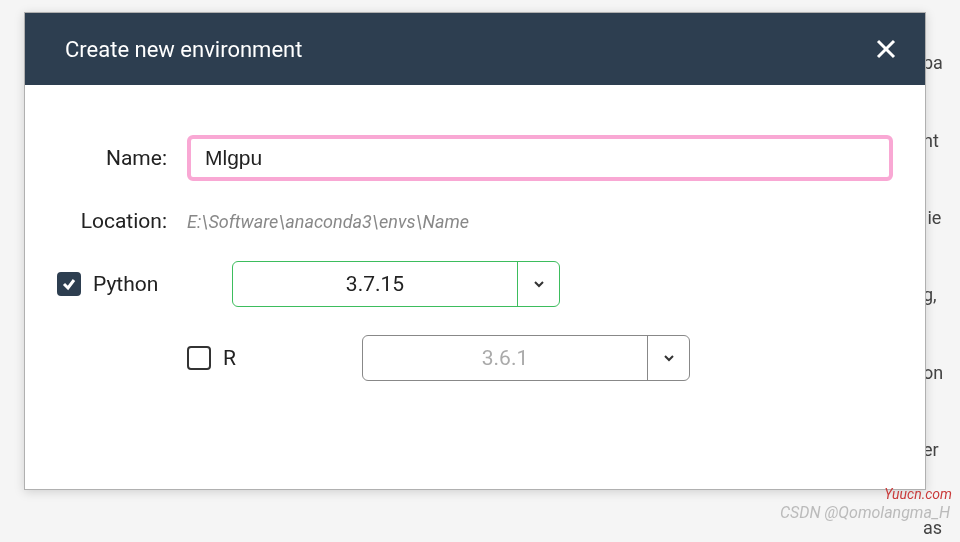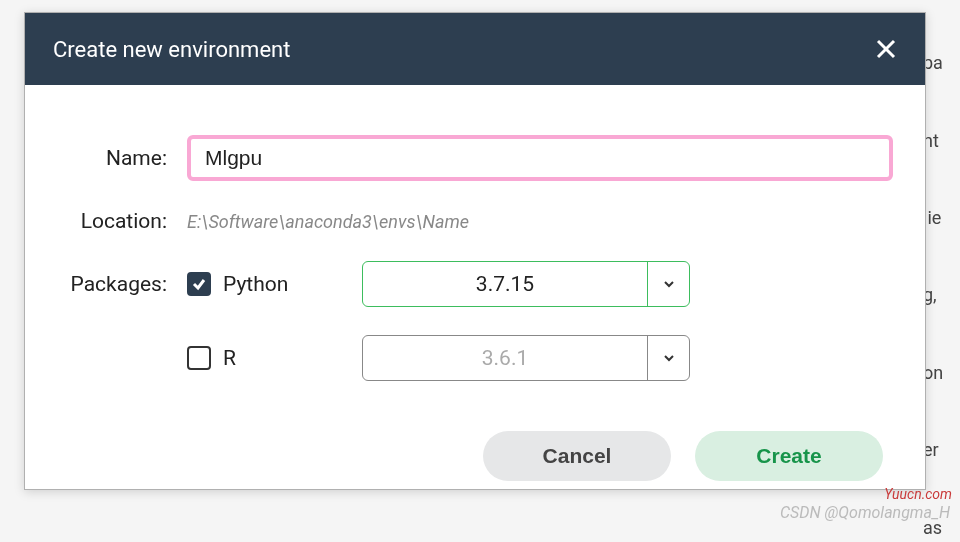--- a/index.html
+++ b/index.html
@@ -36,21 +36,21 @@
       border: 1px solid #b0b0b0;
       box-shadow: 0 2px 10px rgba(0,0,0,0.15);
     }
     .titlebar {
       height: 72px;
       background: #2d3e50;
       color: #fff;
       display: flex;
       align-items: center;
       justify-content: space-between;
-      padding: 0 24px 0 28px;
+      padding: 0 24px 0 40px;
     }
     .titlebar .title {
       font-size: 22px;
       font-weight: 400;
     }
     .close-btn {
       cursor: pointer;
       display: flex;
       align-items: center;
       justify-content: center;
@@ -223,21 +223,20 @@
       <div class="label-col">Name:</div>
       <input class="name-input" type="text" value="Mlgpu" style="">
     </div>
 
     <div class="row">
       <div class="label-col">Location:</div>
       <div class="location-text">E:\Software\anaconda3\envs\Name</div>
     </div>
 
     <div class="row">
-      <div class="label-col">Packages:</div>
       <div class="pkg-check-col">
         <div class="checkbox checked">
           <svg width="16" height="16" viewBox="0 0 16 16">
             <polyline points="3,8 7,12 13,4"></polyline>
           </svg>
         </div>
         <span class="pkg-label">Python</span>
       </div>
       <div class="version-select active">
         <div class="value">3.7.15</div>
@@ -258,22 +257,18 @@
       <div class="version-select disabled">
         <div class="value">3.6.1</div>
         <div class="arrow">
           <svg width="16" height="16" viewBox="0 0 16 16">
             <polyline points="4,6 8,10 12,6"></polyline>
           </svg>
         </div>
       </div>
     </div>
 
-    <div class="button-row">
-      <button class="btn btn-cancel">Cancel</button>
-      <button class="btn btn-create">Create</button>
-    </div>
 
   </div>
 </div>
 
 <div class="watermark1">Yuucn.com</div>
 <div class="watermark2">CSDN @Qomolangma_H</div>
 
 </body></html>

